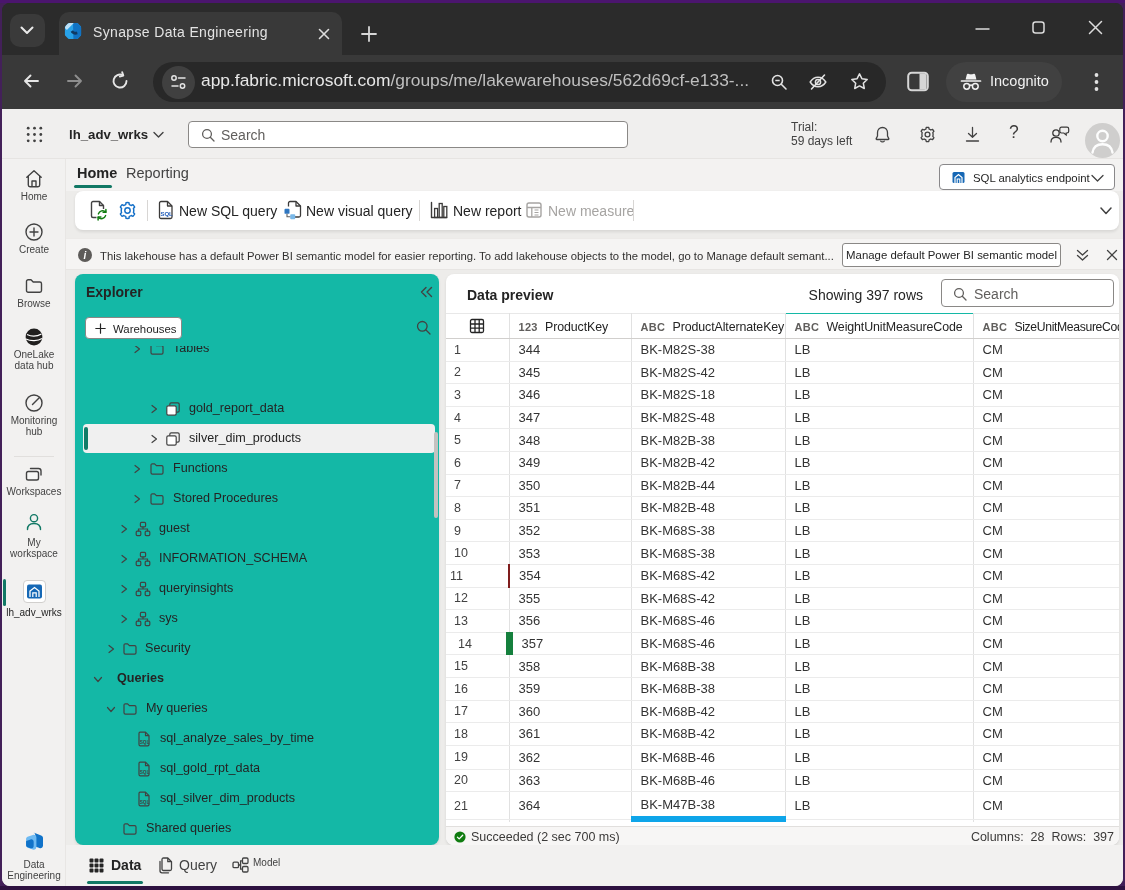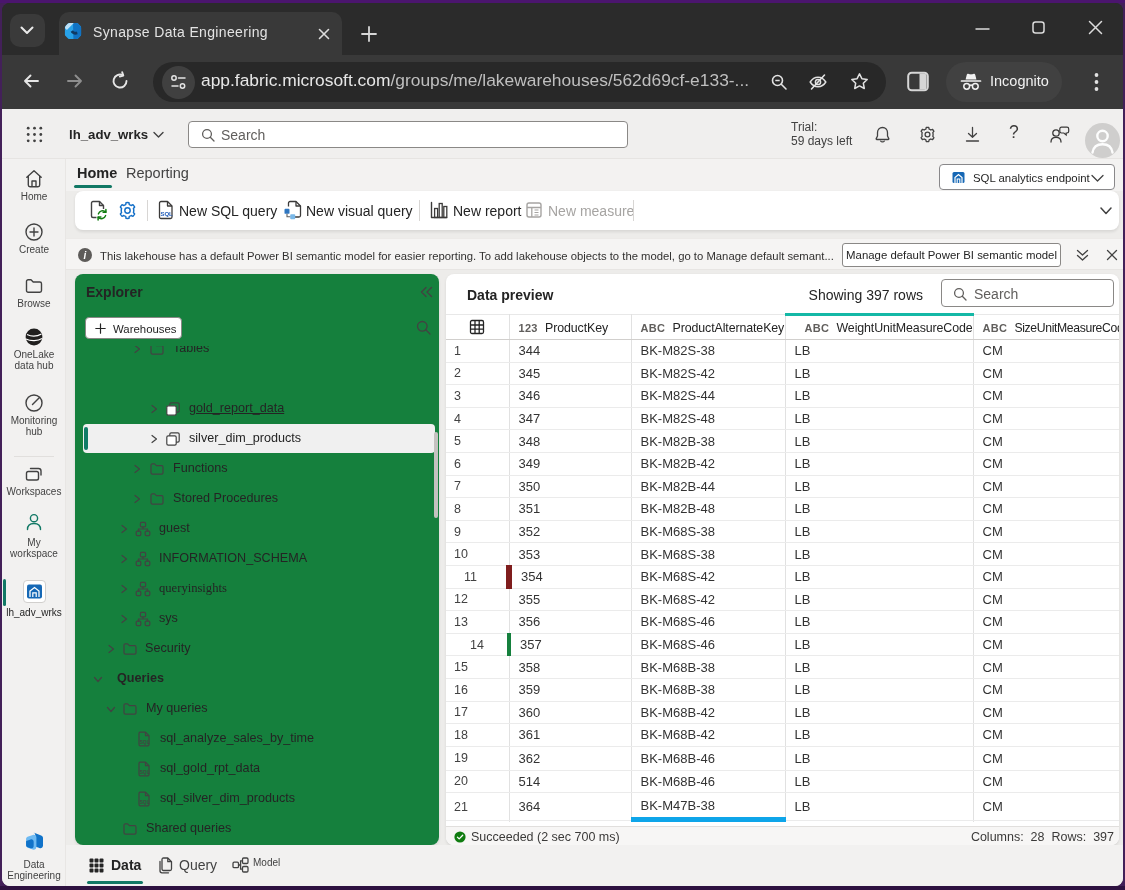--- a/index.html
+++ b/index.html
@@ -14,21 +14,21 @@
 #toolbar { position:absolute; left:0; top:52px; width:100%; height:54px; background:#393939; }
 .urlpill { position:absolute; left:151px; top:7px; width:733px; height:40px; background:#282828; border-radius:20px; }
 .incog { position:absolute; left:944px; top:7px; width:116px; height:40px; background:#414141; border-radius:20px; color:#f1f1f1; font-size:14.5px; }
 
 #app { position:absolute; left:0; top:106px; width:100%; height:777px; background:#edecea; }
 #topbar { position:absolute; left:0; top:0; width:100%; height:50px; background:#f0efee; border-bottom:1px solid #e6e4e2; }
 #sidebar { position:absolute; left:0; top:50px; width:64px; bottom:0; background:#f2f1f0; border-right:1px solid #e8e6e4; }
 #tabrow { position:absolute; left:64px; top:50px; right:0; height:32px; background:#f3f2f1; }
 #ribbon { position:absolute; left:73px; top:82px; width:1044px; height:39px; background:#fff; border-radius:8px; box-shadow:0 1.5px 3px rgba(0,0,0,.09); }
 #banner { position:absolute; left:64px; top:129px; right:0; height:32px; background:#f5f4f3; border-top:1px solid #eceae8; border-bottom:1px solid #e7e5e3; }
-#explorer { position:absolute; left:73px; top:165px; width:364px; height:571px; background:#15803d; border-radius:8px; overflow:hidden; box-shadow:0 1.5px 3px rgba(0,0,0,.09); }
+#explorer { position:absolute; left:73px; top:165px; width:364px; height:571px; background:#14b8a6; border-radius:8px; overflow:hidden; box-shadow:0 1.5px 3px rgba(0,0,0,.09); }
 #datacard { position:absolute; left:444px; top:165px; width:673px; height:571px; background:#fff; border-radius:8px; overflow:hidden; box-shadow:0 1.5px 3px rgba(0,0,0,.09); }
 #bottombar { position:absolute; left:64px; top:736px; right:0; height:41px; background:#f2f1f0; }
 .lbl { font-size:10px; color:#424242; text-align:center; line-height:10.5px; }
 .sep { background:#d8d6d4; width:1px; }
 .treetxt { font-size:12.6px; color:#242424; white-space:nowrap; }
 svg { display:block; }
 #toptint { position:absolute; left:0; top:0; width:100%; height:3px; background:#4b156e; }
 </style>
 </head>
 <body>
@@ -326,21 +326,21 @@
             <div class="treetxt abs" style="left:98px;top:7px;">Tables</div>
           </div>
         <div class="abs" style="left:0;top:48px;width:364px;height:30px">
             <svg class="abs" style="left:74px;top:10px" width="10" height="10" viewBox="0 0 10 10">
               <path d="M3 1.5 L7.5 5 L3 8.5" stroke="#424242" stroke-width="1.2" fill="none" stroke-linecap="round" stroke-linejoin="round"></path>
             </svg>
             <svg class="abs" style="left:90px;top:7px" width="16" height="16" viewBox="0 0 16 16">
               <rect x="4.8" y="1.8" width="9.4" height="9.4" rx="1.4" stroke="#424242" stroke-width="1.2" fill="none"></rect>
               <rect x="1.8" y="4.8" width="9.4" height="9.4" rx="1.4" stroke="#424242" stroke-width="1.2" fill="#fff"></rect>
             </svg>
-            <div class="treetxt abs" style="left:114px;top:7px;text-decoration:underline;">gold_report_data</div>
+            <div class="treetxt abs" style="left:114px;top:7px;">gold_report_data</div>
           </div>
         <div class="abs" style="left:0;top:78px;width:364px;height:30px">
             <svg class="abs" style="left:74px;top:10px" width="10" height="10" viewBox="0 0 10 10">
               <path d="M3 1.5 L7.5 5 L3 8.5" stroke="#424242" stroke-width="1.2" fill="none" stroke-linecap="round" stroke-linejoin="round"></path>
             </svg>
             <svg class="abs" style="left:90px;top:7px" width="16" height="16" viewBox="0 0 16 16">
               <rect x="4.8" y="1.8" width="9.4" height="9.4" rx="1.4" stroke="#424242" stroke-width="1.2" fill="none"></rect>
               <rect x="1.8" y="4.8" width="9.4" height="9.4" rx="1.4" stroke="#424242" stroke-width="1.2" fill="#fff"></rect>
             </svg>
             <div class="treetxt abs" style="left:114px;top:7px;">silver_dim_products</div>
@@ -390,21 +390,21 @@
         <div class="abs" style="left:0;top:228px;width:364px;height:30px">
             <svg class="abs" style="left:44px;top:10px" width="10" height="10" viewBox="0 0 10 10">
               <path d="M3 1.5 L7.5 5 L3 8.5" stroke="#424242" stroke-width="1.2" fill="none" stroke-linecap="round" stroke-linejoin="round"></path>
             </svg>
             <svg class="abs" style="left:60px;top:7px" width="16" height="16" viewBox="0 0 16 16">
               <rect x="5.4" y="1.4" width="5.2" height="4.4" rx="1" stroke="#424242" stroke-width="1.2" fill="none"></rect>
               <rect x="1.2" y="10.2" width="4.6" height="4.4" rx="1" stroke="#424242" stroke-width="1.2" fill="none"></rect>
               <rect x="10.2" y="10.2" width="4.6" height="4.4" rx="1" stroke="#424242" stroke-width="1.2" fill="none"></rect>
               <path d="M8 5.8 L8 8 M3.5 10.2 L3.5 8 L12.5 8 L12.5 10.2" stroke="#424242" stroke-width="1.2" fill="none"></path>
             </svg>
-            <div class="treetxt abs" style="left:84px;top:7px;font-family:Liberation Serif, serif;">queryinsights</div>
+            <div class="treetxt abs" style="left:84px;top:7px;">queryinsights</div>
           </div>
         <div class="abs" style="left:0;top:258px;width:364px;height:30px">
             <svg class="abs" style="left:44px;top:10px" width="10" height="10" viewBox="0 0 10 10">
               <path d="M3 1.5 L7.5 5 L3 8.5" stroke="#424242" stroke-width="1.2" fill="none" stroke-linecap="round" stroke-linejoin="round"></path>
             </svg>
             <svg class="abs" style="left:60px;top:7px" width="16" height="16" viewBox="0 0 16 16">
               <rect x="5.4" y="1.4" width="5.2" height="4.4" rx="1" stroke="#424242" stroke-width="1.2" fill="none"></rect>
               <rect x="1.2" y="10.2" width="4.6" height="4.4" rx="1" stroke="#424242" stroke-width="1.2" fill="none"></rect>
               <rect x="10.2" y="10.2" width="4.6" height="4.4" rx="1" stroke="#424242" stroke-width="1.2" fill="none"></rect>
               <path d="M8 5.8 L8 8 M3.5 10.2 L3.5 8 L12.5 8 L12.5 10.2" stroke="#424242" stroke-width="1.2" fill="none"></path>
@@ -488,41 +488,41 @@
               <col style="width:146px">
             </colgroup>
             <tbody>
               <tr style="height:25px">
                 <td style="border-top:1px solid #e8e8e8;border-bottom:1px solid #d1cfcd;border-right:1px solid #e1e1e1;text-align:center;vertical-align:middle"><svg style="display:inline-block;vertical-align:middle" width="16" height="16" viewBox="0 0 16 16">
                     <rect x="1.5" y="1.5" width="13" height="13" rx="1.5" stroke="#242424" stroke-width="1.3" fill="none"></rect>
                     <path d="M1.5 6 L14.5 6 M1.5 10.2 L14.5 10.2 M6 1.5 L6 14.5 M10.2 1.5 L10.2 14.5" stroke="#242424" stroke-width="1.3"></path>
                   </svg></td>
                 <td style="border-top:1px solid #e8e8e8;border-bottom:1px solid #d1cfcd;border-right:1px solid #e1e1e1;padding-left:9px;vertical-align:middle"><span style="font-size:11px;font-weight:bold;color:#605e5c;letter-spacing:.3px">123</span>&nbsp;&nbsp;<span style="color:#242424;font-size:12.4px;letter-spacing:-0.1px">ProductKey</span></td>
                 <td style="border-top:1px solid #e8e8e8;border-bottom:1px solid #d1cfcd;border-right:1px solid #e1e1e1;padding-left:9px;vertical-align:middle"><span style="font-size:11px;font-weight:bold;color:#605e5c;letter-spacing:.3px">ABC</span>&nbsp;&nbsp;<span style="color:#242424;font-size:12.4px;letter-spacing:-0.1px">ProductAlternateKey</span></td>
-                <td style="border-top:3px solid #14b8a6;border-bottom:1px solid #d1cfcd;border-right:1px solid #e1e1e1;padding-left:19px;vertical-align:middle"><span style="font-size:11px;font-weight:bold;color:#605e5c;letter-spacing:.3px">ABC</span>&nbsp;&nbsp;<span style="color:#242424;font-size:12.4px;letter-spacing:-0.1px">WeightUnitMeasureCode</span></td>
+                <td style="border-top:1px solid #14b8a6;border-bottom:1px solid #d1cfcd;border-right:1px solid #e1e1e1;padding-left:9px;vertical-align:middle"><span style="font-size:11px;font-weight:bold;color:#605e5c;letter-spacing:.3px">ABC</span>&nbsp;&nbsp;<span style="color:#242424;font-size:12.4px;letter-spacing:-0.1px">WeightUnitMeasureCode</span></td>
                 <td style="border-top:1px solid #e8e8e8;border-bottom:1px solid #d1cfcd;padding-left:9px;vertical-align:middle"><span style="font-size:11px;font-weight:bold;color:#605e5c;letter-spacing:.3px">ABC</span>&nbsp;&nbsp;<span style="color:#242424;font-size:12.2px;letter-spacing:-0.35px">SizeUnitMeasureCode</span></td>
               </tr>
               <tr style="height:22.6px">
                 <td style="border-bottom:1px solid #ebebeb;border-right:1px solid #e1e1e1;padding-left:8px;font-size:12.5px;color:#424242;vertical-align:middle">1</td>
                 <td style="border-bottom:1px solid #ebebeb;border-right:1px solid #e1e1e1;padding-left:9px;vertical-align:middle">344</td>
                 <td style="border-bottom:1px solid #ebebeb;border-right:1px solid #e1e1e1;padding-left:9px;vertical-align:middle">BK-M82S-38</td>
                 <td style="border-bottom:1px solid #ebebeb;border-right:1px solid #e1e1e1;padding-left:9px;vertical-align:middle">LB</td>
                 <td style="border-bottom:1px solid #ebebeb;padding-left:9px;vertical-align:middle">CM</td>
               </tr>
               <tr style="height:22.6px">
                 <td style="border-bottom:1px solid #ebebeb;border-right:1px solid #e1e1e1;padding-left:8px;font-size:12.5px;color:#424242;vertical-align:middle">2</td>
                 <td style="border-bottom:1px solid #ebebeb;border-right:1px solid #e1e1e1;padding-left:9px;vertical-align:middle">345</td>
                 <td style="border-bottom:1px solid #ebebeb;border-right:1px solid #e1e1e1;padding-left:9px;vertical-align:middle">BK-M82S-42</td>
                 <td style="border-bottom:1px solid #ebebeb;border-right:1px solid #e1e1e1;padding-left:9px;vertical-align:middle">LB</td>
                 <td style="border-bottom:1px solid #ebebeb;padding-left:9px;vertical-align:middle">CM</td>
               </tr>
               <tr style="height:22.6px">
                 <td style="border-bottom:1px solid #ebebeb;border-right:1px solid #e1e1e1;padding-left:8px;font-size:12.5px;color:#424242;vertical-align:middle">3</td>
                 <td style="border-bottom:1px solid #ebebeb;border-right:1px solid #e1e1e1;padding-left:9px;vertical-align:middle">346</td>
-                <td style="border-bottom:1px solid #ebebeb;border-right:1px solid #e1e1e1;padding-left:9px;vertical-align:middle">BK-M82S-44</td>
+                <td style="border-bottom:1px solid #ebebeb;border-right:1px solid #e1e1e1;padding-left:9px;vertical-align:middle">BK-M82S-18</td>
                 <td style="border-bottom:1px solid #ebebeb;border-right:1px solid #e1e1e1;padding-left:9px;vertical-align:middle">LB</td>
                 <td style="border-bottom:1px solid #ebebeb;padding-left:9px;vertical-align:middle">CM</td>
               </tr>
               <tr style="height:22.6px">
                 <td style="border-bottom:1px solid #ebebeb;border-right:1px solid #e1e1e1;padding-left:8px;font-size:12.5px;color:#424242;vertical-align:middle">4</td>
                 <td style="border-bottom:1px solid #ebebeb;border-right:1px solid #e1e1e1;padding-left:9px;vertical-align:middle">347</td>
                 <td style="border-bottom:1px solid #ebebeb;border-right:1px solid #e1e1e1;padding-left:9px;vertical-align:middle">BK-M82S-48</td>
                 <td style="border-bottom:1px solid #ebebeb;border-right:1px solid #e1e1e1;padding-left:9px;vertical-align:middle">LB</td>
                 <td style="border-bottom:1px solid #ebebeb;padding-left:9px;vertical-align:middle">CM</td>
               </tr>
@@ -562,42 +562,42 @@
                 <td style="border-bottom:1px solid #ebebeb;padding-left:9px;vertical-align:middle">CM</td>
               </tr>
               <tr style="height:22.6px">
                 <td style="border-bottom:1px solid #ebebeb;border-right:1px solid #e1e1e1;padding-left:8px;font-size:12.5px;color:#424242;vertical-align:middle">10</td>
                 <td style="border-bottom:1px solid #ebebeb;border-right:1px solid #e1e1e1;padding-left:9px;vertical-align:middle">353</td>
                 <td style="border-bottom:1px solid #ebebeb;border-right:1px solid #e1e1e1;padding-left:9px;vertical-align:middle">BK-M68S-38</td>
                 <td style="border-bottom:1px solid #ebebeb;border-right:1px solid #e1e1e1;padding-left:9px;vertical-align:middle">LB</td>
                 <td style="border-bottom:1px solid #ebebeb;padding-left:9px;vertical-align:middle">CM</td>
               </tr>
               <tr style="height:22.6px">
-                <td style="border-bottom:1px solid #ebebeb;border-right:6px solid #7f1d1d;padding-left:18px;font-size:12.5px;color:#424242;vertical-align:middle">11</td>
+                <td style="border-bottom:1px solid #ebebeb;border-right:2px solid #7f1d1d;padding-left:4px;font-size:12.5px;color:#424242;vertical-align:middle">11</td>
                 <td style="border-bottom:1px solid #ebebeb;border-right:1px solid #e1e1e1;padding-left:9px;vertical-align:middle">354</td>
                 <td style="border-bottom:1px solid #ebebeb;border-right:1px solid #e1e1e1;padding-left:9px;vertical-align:middle">BK-M68S-42</td>
                 <td style="border-bottom:1px solid #ebebeb;border-right:1px solid #e1e1e1;padding-left:9px;vertical-align:middle">LB</td>
                 <td style="border-bottom:1px solid #ebebeb;padding-left:9px;vertical-align:middle">CM</td>
               </tr>
               <tr style="height:22.6px">
                 <td style="border-bottom:1px solid #ebebeb;border-right:1px solid #e1e1e1;padding-left:8px;font-size:12.5px;color:#424242;vertical-align:middle">12</td>
                 <td style="border-bottom:1px solid #ebebeb;border-right:1px solid #e1e1e1;padding-left:9px;vertical-align:middle">355</td>
                 <td style="border-bottom:1px solid #ebebeb;border-right:1px solid #e1e1e1;padding-left:9px;vertical-align:middle">BK-M68S-42</td>
                 <td style="border-bottom:1px solid #ebebeb;border-right:1px solid #e1e1e1;padding-left:9px;vertical-align:middle">LB</td>
                 <td style="border-bottom:1px solid #ebebeb;padding-left:9px;vertical-align:middle">CM</td>
               </tr>
               <tr style="height:22.6px">
                 <td style="border-bottom:1px solid #ebebeb;border-right:1px solid #e1e1e1;padding-left:8px;font-size:12.5px;color:#424242;vertical-align:middle">13</td>
                 <td style="border-bottom:1px solid #ebebeb;border-right:1px solid #e1e1e1;padding-left:9px;vertical-align:middle">356</td>
                 <td style="border-bottom:1px solid #ebebeb;border-right:1px solid #e1e1e1;padding-left:9px;vertical-align:middle">BK-M68S-46</td>
                 <td style="border-bottom:1px solid #ebebeb;border-right:1px solid #e1e1e1;padding-left:9px;vertical-align:middle">LB</td>
                 <td style="border-bottom:1px solid #ebebeb;padding-left:9px;vertical-align:middle">CM</td>
               </tr>
               <tr style="height:22.6px">
-                <td style="border-bottom:1px solid #ebebeb;border-right:4px solid #15803d;padding-left:24px;font-size:12.5px;color:#424242;vertical-align:middle">14</td>
+                <td style="border-bottom:1px solid #ebebeb;border-right:7px solid #15803d;padding-left:12px;font-size:12.5px;color:#424242;vertical-align:middle">14</td>
                 <td style="border-bottom:1px solid #ebebeb;border-right:1px solid #e1e1e1;padding-left:9px;vertical-align:middle">357</td>
                 <td style="border-bottom:1px solid #ebebeb;border-right:1px solid #e1e1e1;padding-left:9px;vertical-align:middle">BK-M68S-46</td>
                 <td style="border-bottom:1px solid #ebebeb;border-right:1px solid #e1e1e1;padding-left:9px;vertical-align:middle">LB</td>
                 <td style="border-bottom:1px solid #ebebeb;padding-left:9px;vertical-align:middle">CM</td>
               </tr>
               <tr style="height:22.6px">
                 <td style="border-bottom:1px solid #ebebeb;border-right:1px solid #e1e1e1;padding-left:8px;font-size:12.5px;color:#424242;vertical-align:middle">15</td>
                 <td style="border-bottom:1px solid #ebebeb;border-right:1px solid #e1e1e1;padding-left:9px;vertical-align:middle">358</td>
                 <td style="border-bottom:1px solid #ebebeb;border-right:1px solid #e1e1e1;padding-left:9px;vertical-align:middle">BK-M68B-38</td>
                 <td style="border-bottom:1px solid #ebebeb;border-right:1px solid #e1e1e1;padding-left:9px;vertical-align:middle">LB</td>
@@ -626,21 +626,21 @@
               </tr>
               <tr style="height:24px">
                 <td style="border-bottom:1px solid #ebebeb;border-right:1px solid #e1e1e1;padding-left:8px;font-size:12.5px;color:#424242;vertical-align:middle">19</td>
                 <td style="border-bottom:1px solid #ebebeb;border-right:1px solid #e1e1e1;padding-left:9px;vertical-align:middle">362</td>
                 <td style="border-bottom:1px solid #ebebeb;border-right:1px solid #e1e1e1;padding-left:9px;vertical-align:middle">BK-M68B-46</td>
                 <td style="border-bottom:1px solid #ebebeb;border-right:1px solid #e1e1e1;padding-left:9px;vertical-align:middle">LB</td>
                 <td style="border-bottom:1px solid #ebebeb;padding-left:9px;vertical-align:middle">CM</td>
               </tr>
               <tr style="height:22.6px">
                 <td style="border-bottom:1px solid #ebebeb;border-right:1px solid #e1e1e1;padding-left:8px;font-size:12.5px;color:#424242;vertical-align:middle">20</td>
-                <td style="border-bottom:1px solid #ebebeb;border-right:1px solid #e1e1e1;padding-left:9px;vertical-align:middle">514</td>
+                <td style="border-bottom:1px solid #ebebeb;border-right:1px solid #e1e1e1;padding-left:9px;vertical-align:middle">363</td>
                 <td style="border-bottom:1px solid #ebebeb;border-right:1px solid #e1e1e1;padding-left:9px;vertical-align:middle">BK-M68B-46</td>
                 <td style="border-bottom:1px solid #ebebeb;border-right:1px solid #e1e1e1;padding-left:9px;vertical-align:middle">LB</td>
                 <td style="border-bottom:1px solid #ebebeb;padding-left:9px;vertical-align:middle">CM</td>
               </tr>
               <tr style="height:28px">
                 <td style="border-bottom:1px solid #ebebeb;border-right:1px solid #e1e1e1;padding-left:8px;font-size:12.5px;color:#424242;vertical-align:middle">21</td>
                 <td style="border-bottom:1px solid #ebebeb;border-right:1px solid #e1e1e1;padding-left:9px;vertical-align:middle">364</td>
                 <td style="border-bottom:7px solid #0ea5e9;border-right:1px solid #e1e1e1;padding-left:9px;vertical-align:middle">BK-M47B-38</td>
                 <td style="border-bottom:1px solid #ebebeb;border-right:1px solid #e1e1e1;padding-left:9px;vertical-align:middle">LB</td>
                 <td style="border-bottom:1px solid #ebebeb;padding-left:9px;vertical-align:middle">CM</td>

